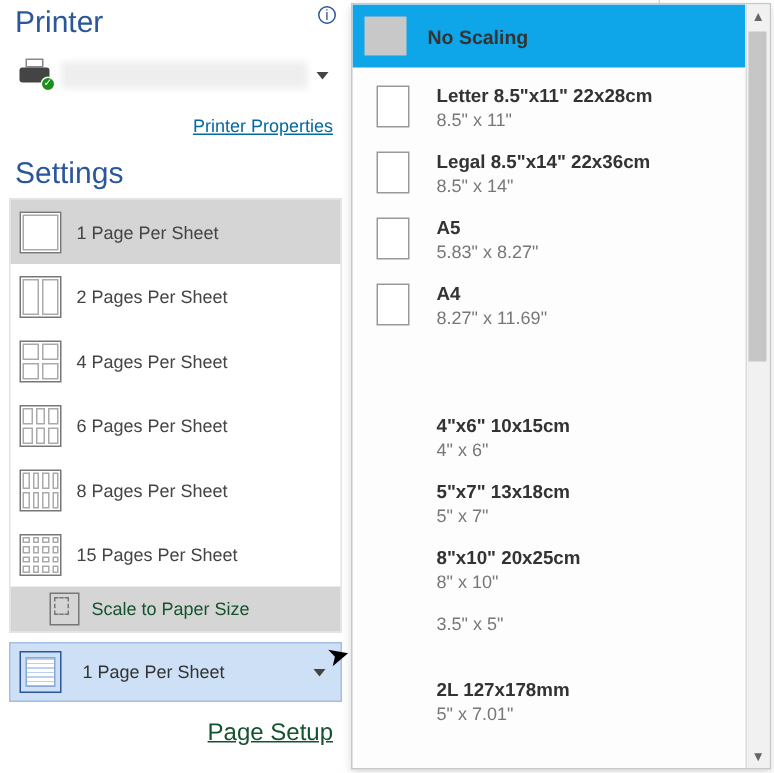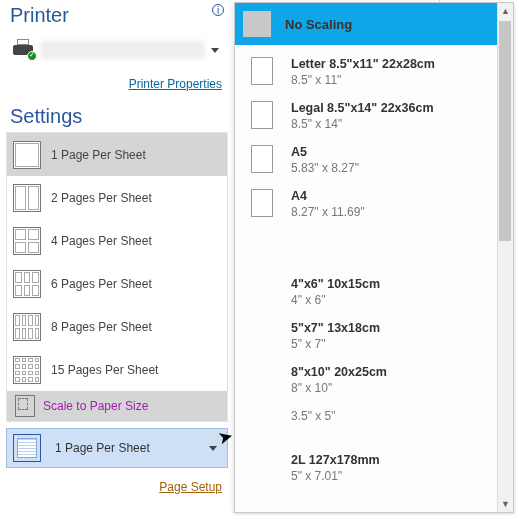--- a/index.html
+++ b/index.html
@@ -28,32 +28,32 @@
   .ic2 { grid-template-columns:1fr 1fr;}
   .ic4 { grid-template-columns:1fr 1fr; grid-template-rows:1fr 1fr;}
   .ic6 { grid-template-columns:1fr 1fr 1fr; grid-template-rows:1fr 1fr;}
   .ic8 { grid-template-columns:1fr 1fr 1fr 1fr; grid-template-rows:1fr 1fr;}
   .ic16 { grid-template-columns:1fr 1fr 1fr 1fr; grid-template-rows:1fr 1fr 1fr 1fr;}
   .pages-item .icon div { border:0.5px solid #aaa; margin:1px; background:#fff;}
   .ic1 div { background:repeating-linear-gradient(#ddd,#ddd 1px,#fff 1px,#fff 3px); margin:3px;}
   .ic2 div { background:repeating-linear-gradient(#ddd,#ddd 1px,#fff 1px,#fff 3px); margin:2px;}
 
   .pages-item.hover { background:#d5d5d5; }
-  .scale-item { display:flex; align-items:center; height:30px; padding-left:6px; font-size:12px; color:#a21caf; background:#d5d5d5; cursor:default;}
+  .scale-item { display:flex; align-items:center; height:30px; padding-left:24px; font-size:12px; color:#14532d; background:#d5d5d5; cursor:default;}
   .scale-item .sicon { width:20px; height:22px; border:1px solid #777; margin-right:8px; margin-left:2px; position:relative;}
   .scale-item .sicon:after{content:"";position:absolute;left:2px;top:2px;right:6px;bottom:6px;border:1px dashed #777;}
   .cursor-ptr { position:absolute; left:218px; top:426px; font-size:18px; color:#000; pointer-events:none; transform:rotate(-15deg);}
 
   .selected-row { margin:6px 6px 0 6px; height:40px; border:1px solid #a3bde3; background:#cde0f6; display:flex; align-items:center; padding-left:6px;}
   .selected-row .icon{ width:28px;height:28px;margin-right:14px;border:1px solid #2b579a; display:grid;}
   .selected-row .icon div{border:0.5px solid #88a8d8;margin:3px;background:repeating-linear-gradient(#bcd1ee,#bcd1ee 1px,#fff 1px,#fff 3px);}
   .selected-row .lbl{color:#333;font-size:12px;flex:1;}
   .selected-row .dd-caret{margin-right:10px;}
 
-  .bottom-link { display:block; text-align:right; color:#a16207; font-size:12px; text-decoration:underline; margin:12px 12px 0 0;}
+  .bottom-link { display:block; text-align:right; color:#14532d; font-size:16px; text-decoration:underline; margin:12px 12px 0 0;}
 
   .right-overlay { position:absolute; left:234px; top:2px; width:280px; height:511px; background:#fdfdfd; border:1px solid #c8c8c8; box-shadow:0 2px 6px rgba(0,0,0,.15); }
   .right-inner { position:absolute; left:0; top:0; right:16px; bottom:0; overflow:hidden;}
   .scroll-track { position:absolute; right:0; top:0; width:16px; bottom:0; background:#f1f1f1; border-left:1px solid #ddd;}
   .scroll-up,.scroll-down{height:16px;display:flex;align-items:center;justify-content:center;color:#666;font-size:9px;}
   .scroll-thumb{position:absolute; right:2px; top:18px; width:12px; height:220px; background:#c6c6c6;}
 
   .no-scaling-row { height:42px; background:#0ea5e9; display:flex; align-items:center; }
   .ns-icon { width:28px; height:26px; margin-left:8px; margin-right:14px; background:#c8c8c8;}
   .ns-label { font-weight:600; font-size:13px; color:#333;}

